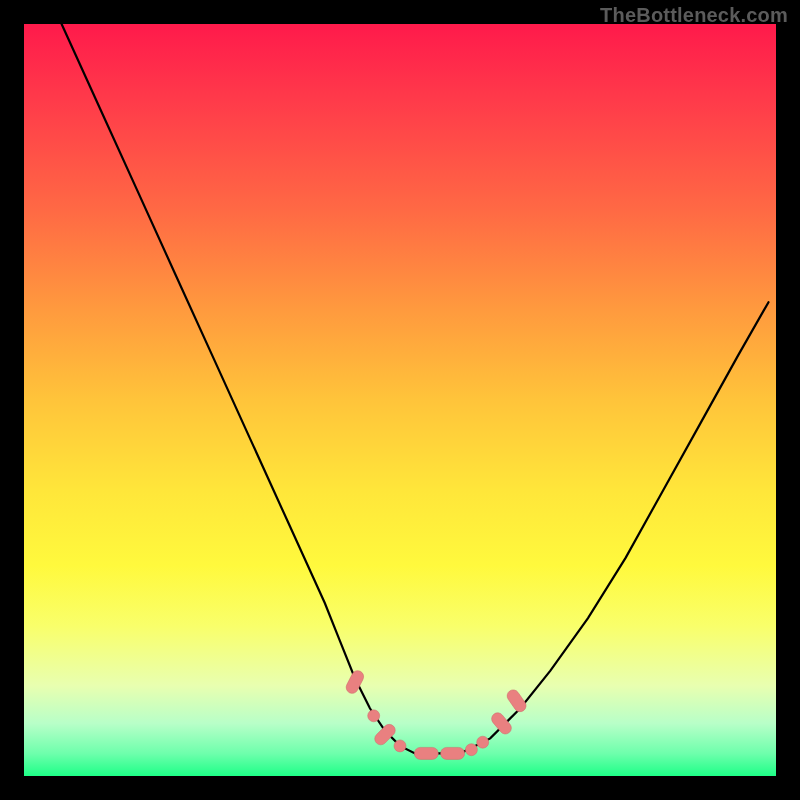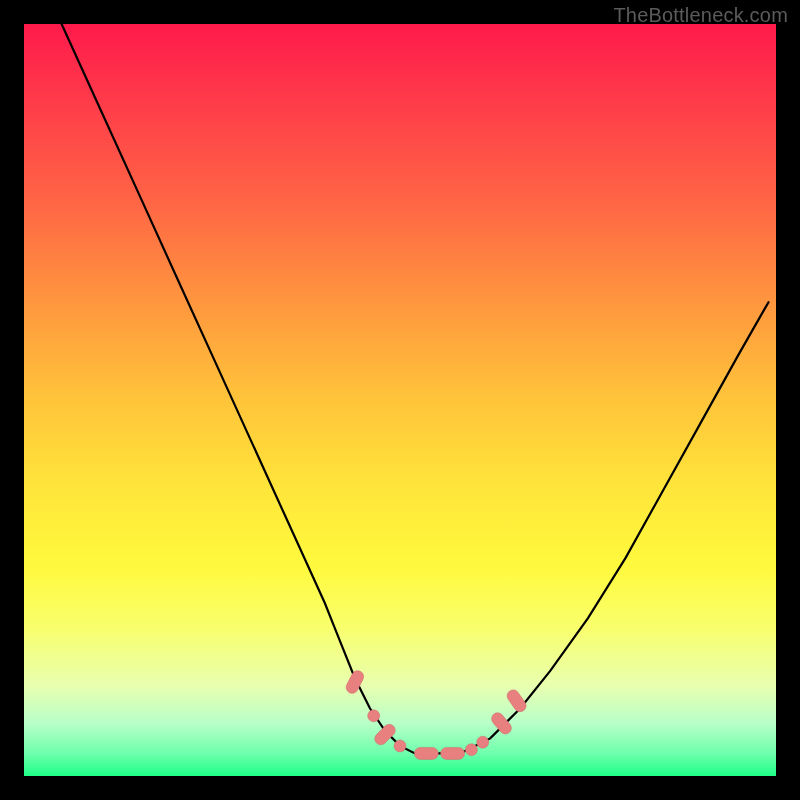--- a/index.html
+++ b/index.html
@@ -39,21 +39,21 @@
       #6effac 97%,
       #1eff87 100%
     );
   }
   .attribution {
     position: absolute;
     top: 4px;
     right: 12px;
     color: #5b5b5b;
     font-size: 20px;
-    font-weight: 400;
+    font-weight: 700;
     letter-spacing: 0.2px;
     user-select: none;
   }
   svg.curve {
     position: absolute;
     left: 0;
     top: 0;
   }
 </style>
 </head>

